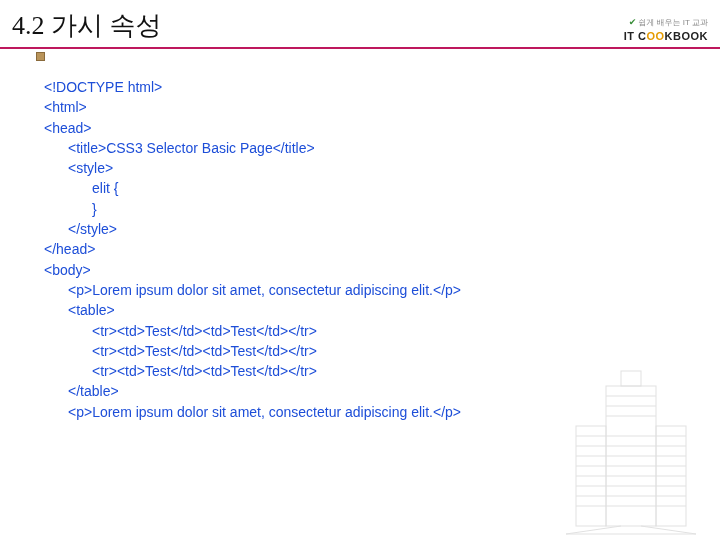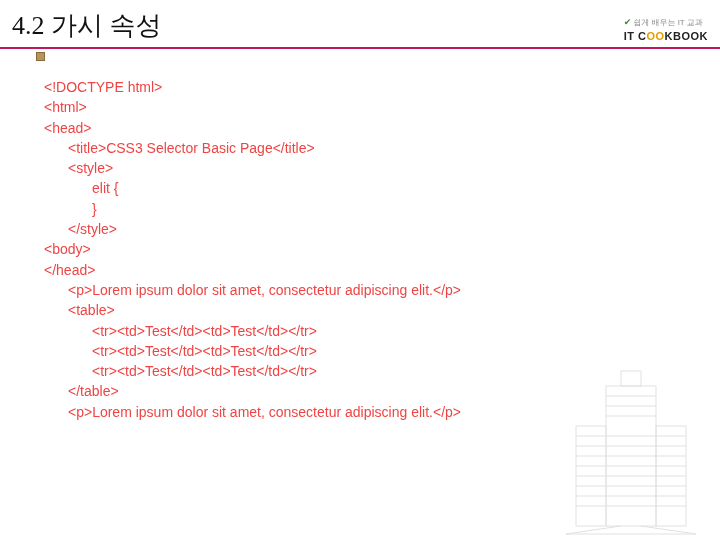--- a/index.html
+++ b/index.html
@@ -18,20 +18,21 @@
     justify-content: space-between;
     align-items: flex-end;
   }
   .title {
     font-size: 26px;
     color: #111;
     font-family: "Times New Roman", serif;
     font-weight: normal;
   }
   .logo {
+    text-align: right;
     font-size: 10px;
     line-height: 1.3;
     margin-left: 24px;
   }
   .logo-top {
     color: #888;
     font-size: 8px;
   }
   .logo-bottom {
     font-weight: bold;
@@ -53,21 +54,21 @@
     height: 9px;
     background: #b9945a;
     border: 1px solid #8a6a3b;
     margin-right: 3px;
   }
   .code {
     padding: 16px 0 0 44px;
     font-family: Arial, sans-serif;
     font-size: 14px;
     line-height: 1.45;
-    color: #ef4444;
+    color: #1d4ed8;
   }
   .i1 { padding-left: 24px; }
   .i2 { padding-left: 48px; }
   .i3 { padding-left: 72px; }
   .bg-building {
     position: absolute;
     right: 4px;
     bottom: 4px;
     width: 170px;
     height: 170px;
@@ -100,22 +101,22 @@
 
 <div class="code" id="code-block">
     <div>&lt;!DOCTYPE html&gt;</div>
     <div>&lt;html&gt;</div>
     <div>&lt;head&gt;</div>
     <div class="i1">&lt;title&gt;CSS3 Selector Basic Page&lt;/title&gt;</div>
     <div class="i1">&lt;style&gt;</div>
     <div class="i2">elit {</div>
     <div class="i2">}</div>
     <div class="i1">&lt;/style&gt;</div>
+    <div>&lt;/head&gt;</div>
     <div>&lt;body&gt;</div>
-    <div>&lt;/head&gt;</div>
     <div class="i1">&lt;p&gt;Lorem ipsum dolor sit amet, consectetur adipiscing elit.&lt;/p&gt;</div>
     <div class="i1">&lt;table&gt;</div>
     <div class="i2">&lt;tr&gt;&lt;td&gt;Test&lt;/td&gt;&lt;td&gt;Test&lt;/td&gt;&lt;/tr&gt;</div>
     <div class="i2">&lt;tr&gt;&lt;td&gt;Test&lt;/td&gt;&lt;td&gt;Test&lt;/td&gt;&lt;/tr&gt;</div>
     <div class="i2">&lt;tr&gt;&lt;td&gt;Test&lt;/td&gt;&lt;td&gt;Test&lt;/td&gt;&lt;/tr&gt;</div>
     <div class="i1">&lt;/table&gt;</div>
     <div class="i1">&lt;p&gt;Lorem ipsum dolor sit amet, consectetur adipiscing elit.&lt;/p&gt;</div>
   </div>
 
 <svg class="bg-building" viewBox="0 0 170 170">

